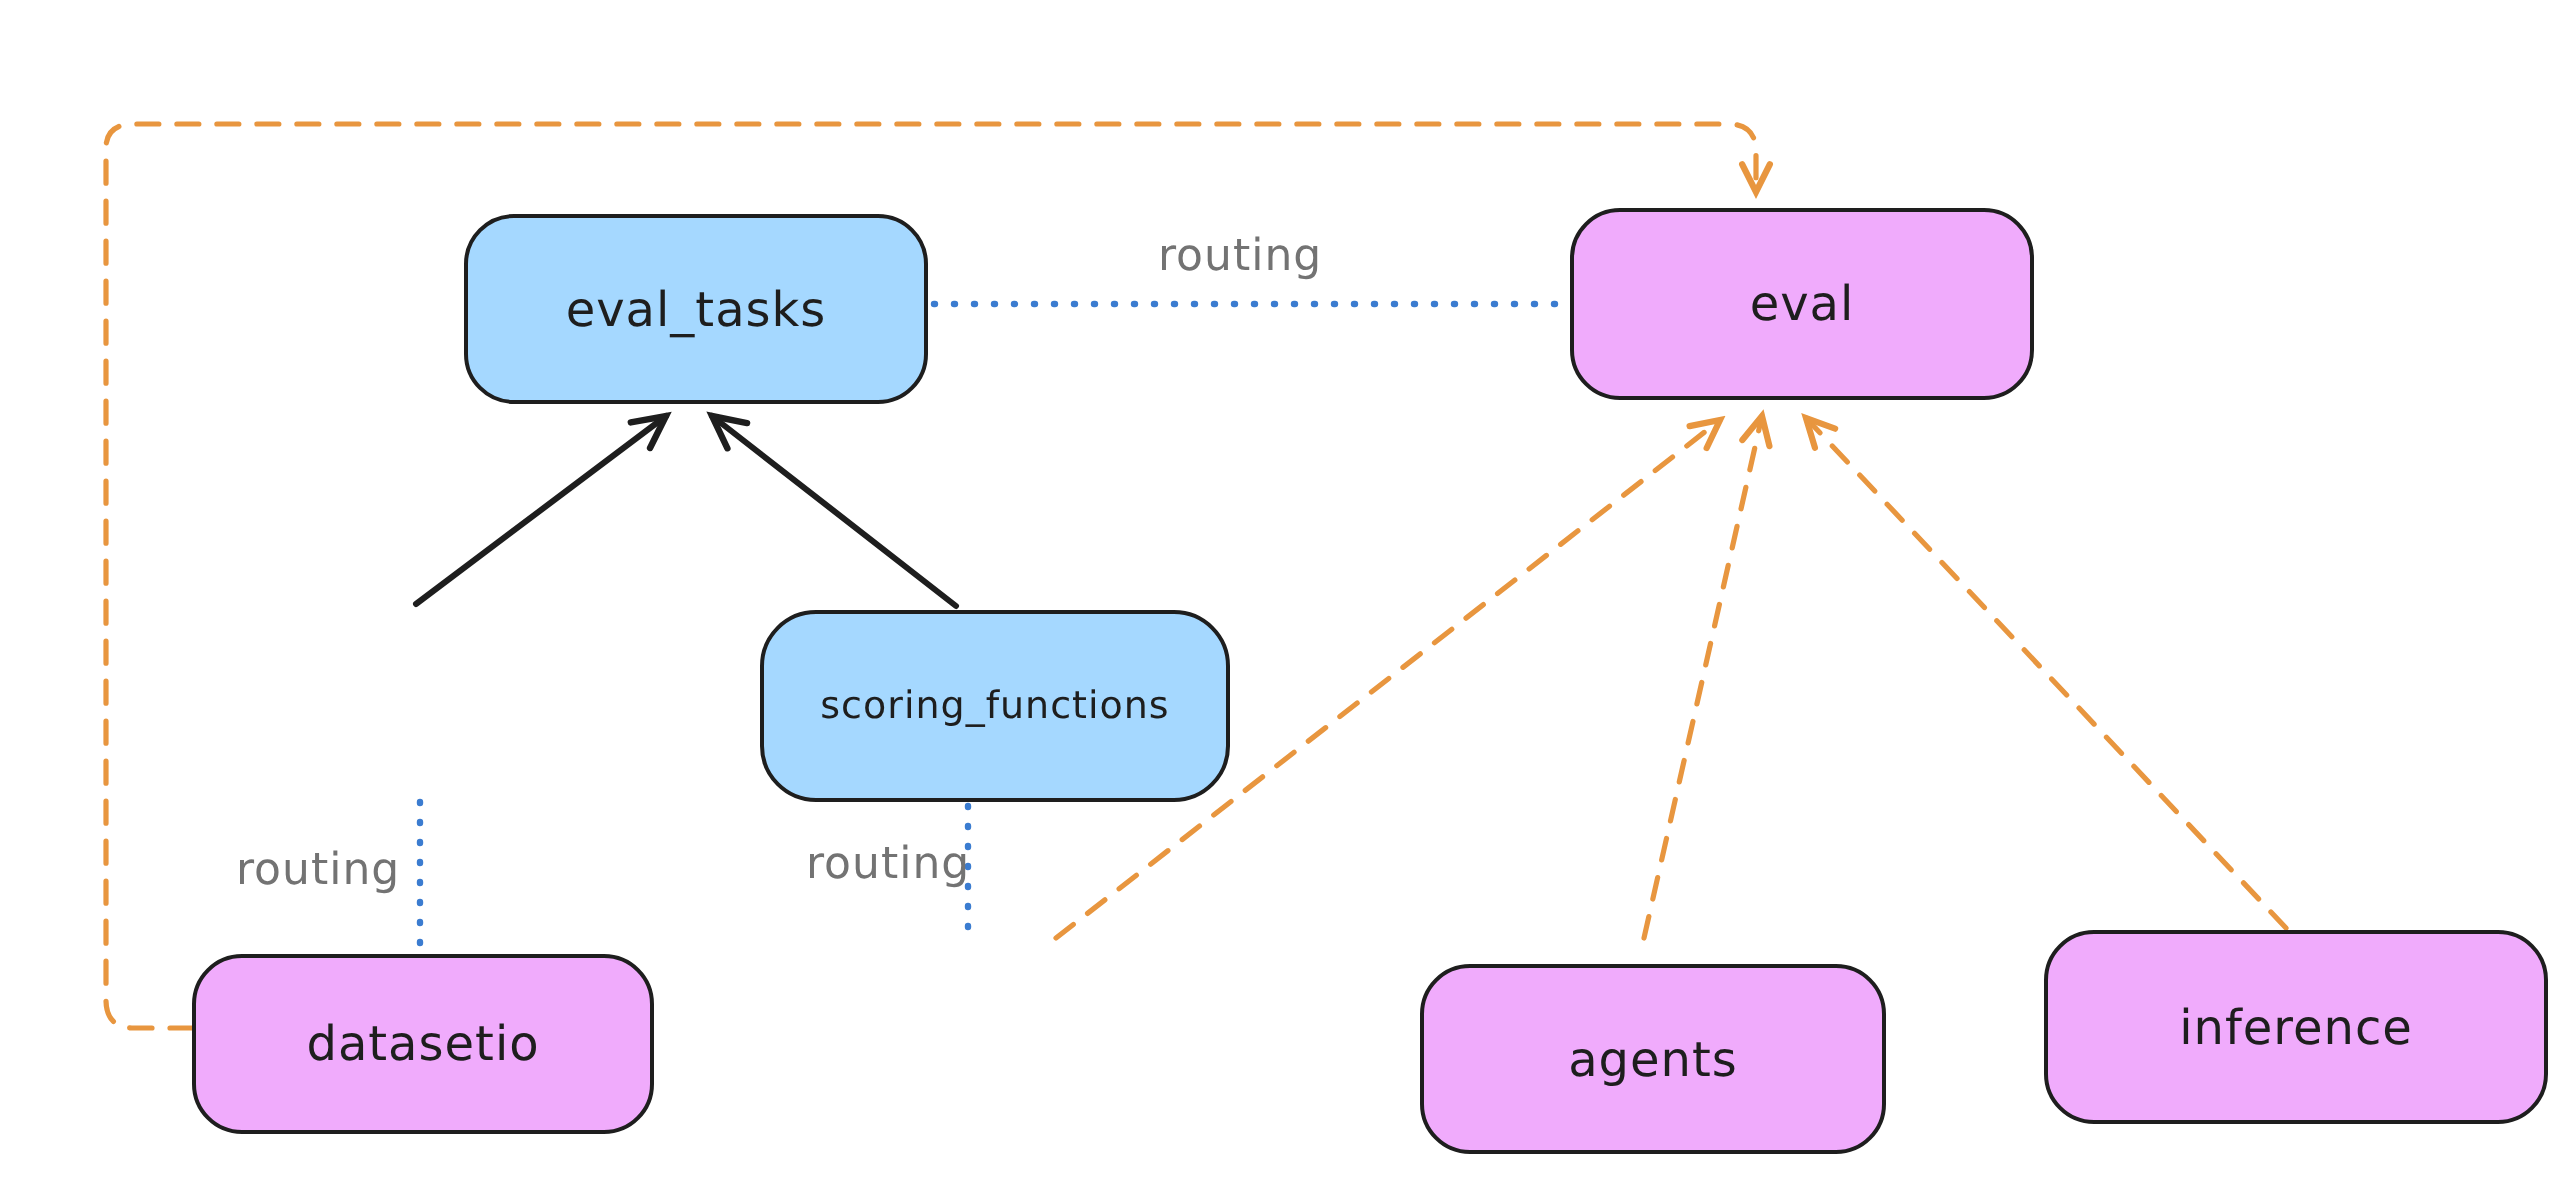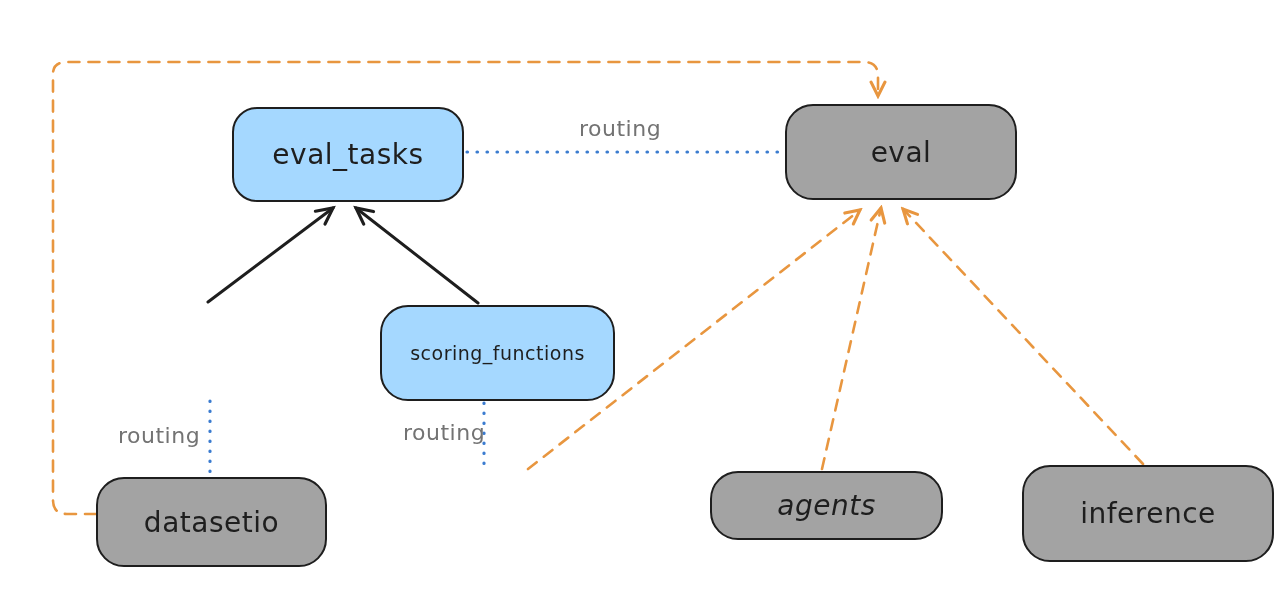--- a/index.html
+++ b/index.html
@@ -9,33 +9,33 @@
     background:#ffffff;
     font-family:"DejaVu Sans", sans-serif;
     overflow:hidden;
   }
   svg.edges{position:absolute;left:0;top:0;width:1280px;height:596px;}
   .node{
     position:absolute;
     border:2.5px solid #1e1e1e;
     border-radius:25px;
     display:flex;align-items:center;justify-content:center;
-    font-size:28px;color:#1e1e1e;
+    font-size:24px;color:#1e1e1e;
     letter-spacing:0.5px;
     box-sizing:border-box;
   }
   .node.blue{background:#a5d8ff;}
-  .node.green{background:#a3a3a3;border-radius:28px;}
+  .node.green{background:#f0abfc;}
   #n-eval_tasks{left:232px;top:107px;width:232px;height:95px;}
   #n-eval{left:785px;top:104px;width:232px;height:96px;}
   #n-datasets{left:98px;top:305px;width:230px;height:94px;}
   #n-scoring_functions{left:380px;top:305px;width:235px;height:96px;font-size:19px;border-radius:28px;}
   #n-datasetio{left:96px;top:477px;width:231px;height:90px;}
   #n-scoring{left:387px;top:472px;width:235px;height:93px;}
-  #n-agents{left:710px;top:471px;width:233px;height:69px;font-style:italic;}
+  #n-agents{left:710px;top:482px;width:233px;height:95px;}
   #n-inference{left:1022px;top:465px;width:252px;height:97px;}
   .edge-label{
     position:absolute;
     color:#737373;
     font-size:22px;font-weight:normal;
     letter-spacing:0.5px;
   }
   #lbl-routing-top{left:579px;top:116px;}
   #lbl-routing-left{left:118px;top:423px;}
   #lbl-routing-mid{left:403px;top:420px;}

